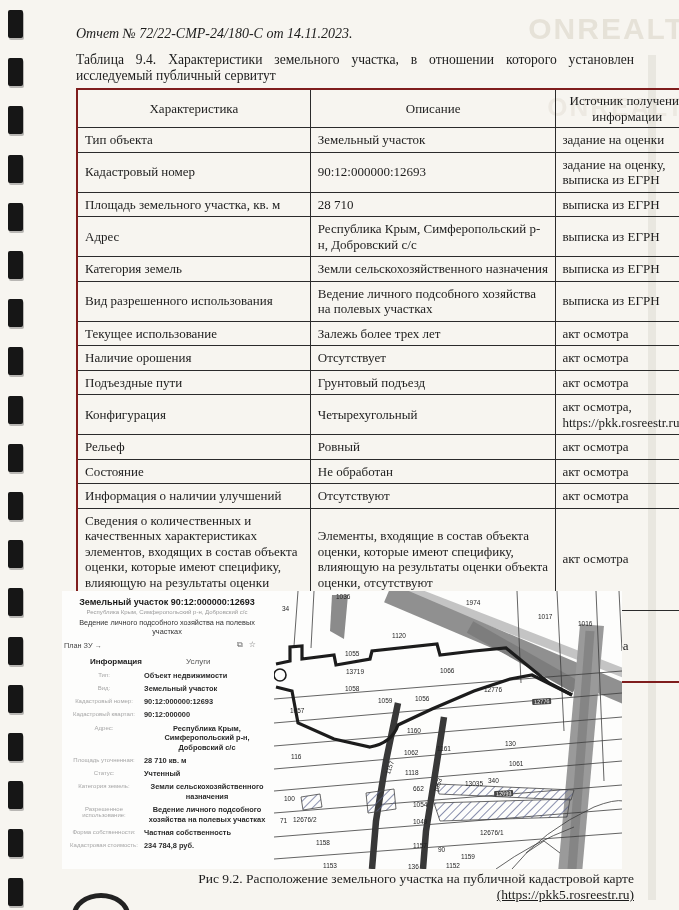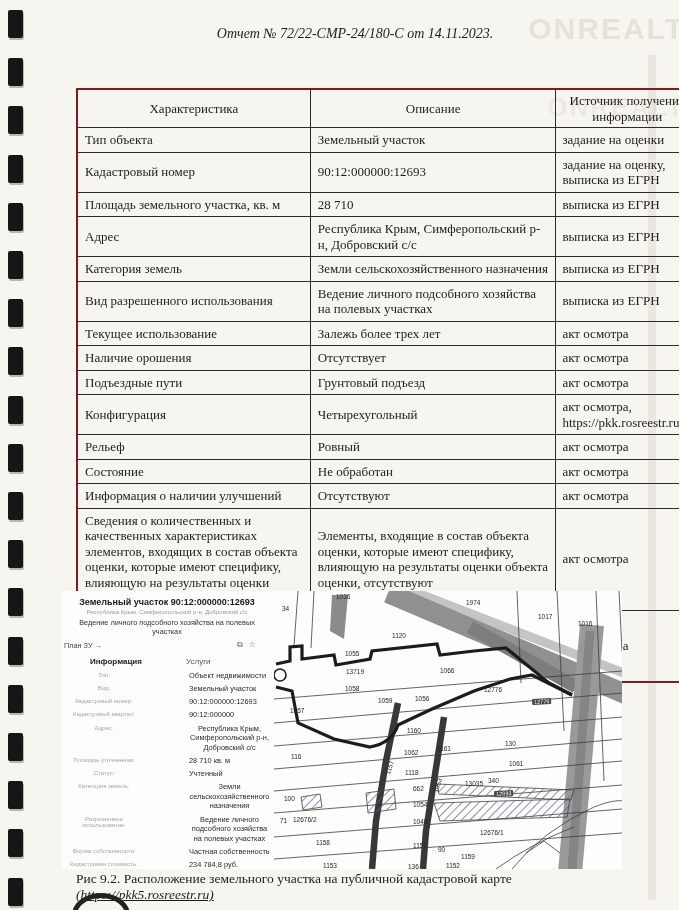--- a/index.html
+++ b/index.html
@@ -7,48 +7,48 @@
         font-family:"Liberation Serif", serif;color:#1c1c1c;}
   
   .bmark{position:absolute;left:8px;width:15px;height:28px;background:#161616;border-radius:2px;box-shadow:1px 2px 0 rgba(0,0,0,.25);}
   .scan-shade{position:absolute;left:648px;top:55px;width:8px;height:845px;background:#dedbd4;opacity:.55;}
   .stamp{position:absolute;left:72px;top:893px;width:48px;height:34px;border:5px solid #222;border-radius:50%;}
   .watermark{position:absolute;right:-6px;font-family:"Liberation Sans",sans-serif;font-weight:700;
              color:#d9d3c6;letter-spacing:2px;pointer-events:none;}
   .wm1{top:12px;font-size:30px;opacity:.55;}
   .wm2{top:92px;font-size:26px;opacity:.32;}
   
-  .report-header{position:absolute;top:26px;left:76px;width:558px;text-align:center;font-style:italic;font-size:14px;}
+  .report-header{position:absolute;top:26px;left:76px;width:558px;text-align:left;font-style:italic;font-size:14px;}
   .table-title{position:absolute;top:52px;left:76px;width:558px;font-size:13.6px;line-height:16px;text-align:justify;}
   
   .char-table{position:absolute;top:88px;left:76px;width:624px;border-collapse:collapse;
               border:2px solid #7f1d1d;font-size:13px;line-height:15.5px;}
   .char-table th,.char-table td{border:1px solid #2b2b2b;padding:4px 7px;vertical-align:middle;}
   .char-table th{font-weight:normal;text-align:center;padding:3px 6px;}
   .char-table td:nth-child(3){padding-left:6px;}
   
   .figure{position:absolute;left:62px;top:591px;width:560px;height:278px;background:#fdfdfc;
           font-family:"Liberation Sans",sans-serif;text-align:center;}
   .panel{position:absolute;left:0;top:0;width:212px;height:278px;padding:6px 4px 0 2px;box-sizing:border-box;}
   .panel-title{font-size:9px;font-weight:700;color:#1a1a1a;}
   .panel-subtitle{font-size:6px;color:#9a9a9a;margin-top:2px;}
   .panel-usage{font-size:7.3px;color:#333;margin-top:3px;}
   .plan-row{display:flex;align-items:center;font-size:7.3px;color:#444;margin-top:4px;}
   .plan-icons{margin-left:auto;margin-right:14px;color:#666;font-size:8px;display:flex;gap:6px;}
   .panel-tabs{display:flex;gap:44px;margin:7px 0 5px 26px;font-size:8px;color:#555;}
   .tab-info{font-weight:700;color:#222;}
   .fld{display:flex;margin-bottom:3.5px;}
   .fld-label{width:80px;flex:none;font-size:6px;color:#a6a6a6;padding-top:1px;}
-  .fld-value{font-size:7.4px;font-weight:400;color:#2a2a2a;line-height:1.3;margin-left:45px;}
+  .fld-value{font-size:7.4px;font-weight:700;color:#2a2a2a;line-height:1.3;}
   .map{position:absolute;left:212px;top:0;width:348px;height:278px;overflow:hidden;}
   .map svg{position:absolute;left:0;top:0;}
   .map-label{position:absolute;font-size:6.5px;color:#1f1f1f;white-space:nowrap;transform-origin:left top;}
   .map-label.badge{background:#464646;color:#fff;font-size:5.5px;padding:0 2px;border-radius:1px;transform:rotate(-3deg);}
-  .caption{position:absolute;left:76px;top:871px;width:558px;text-align:left;font-size:13.5px;line-height:16px;}
-  .caption a{color:#1c1c1c;font-style:italic;}
+  .caption{position:absolute;left:76px;top:871px;width:558px;text-align:right;font-size:13.5px;line-height:16px;}
+  .caption a{color:#1c1c1c;}
 </style>
 </head>
 <body>
 
 <div class="page">
 
   <div>
       <div class="bmark" style="top: 10px;"></div>
       <div class="bmark" style="top: 58.2px;"></div>
       <div class="bmark" style="top: 106.4px;"></div>
@@ -67,20 +67,21 @@
       <div class="bmark" style="top: 733px;"></div>
       <div class="bmark" style="top: 781.2px;"></div>
       <div class="bmark" style="top: 829.4px;"></div>
       <div class="bmark" style="top: 877.6px;"></div>
     </div>
   <div class="scan-shade"></div>
   <div class="watermark wm1">ONREALT</div>
   <div class="watermark wm2">ONREALT</div>
 
   <div class="report-header">Отчет № 72/22-СМР-24/180-С от 14.11.2023.</div>
+  <div class="table-title">Таблица 9.4. Характеристики земельного участка, в отношении которого установлен исследуемый публичный сервитут</div>
 
   <table class="char-table">
     <colgroup>
         <col style="width:37.5%">
         <col style="width:39.5%">
         <col style="width:23%">
       </colgroup>
     <thead>
       <tr>
         <th>Характеристика</th>

